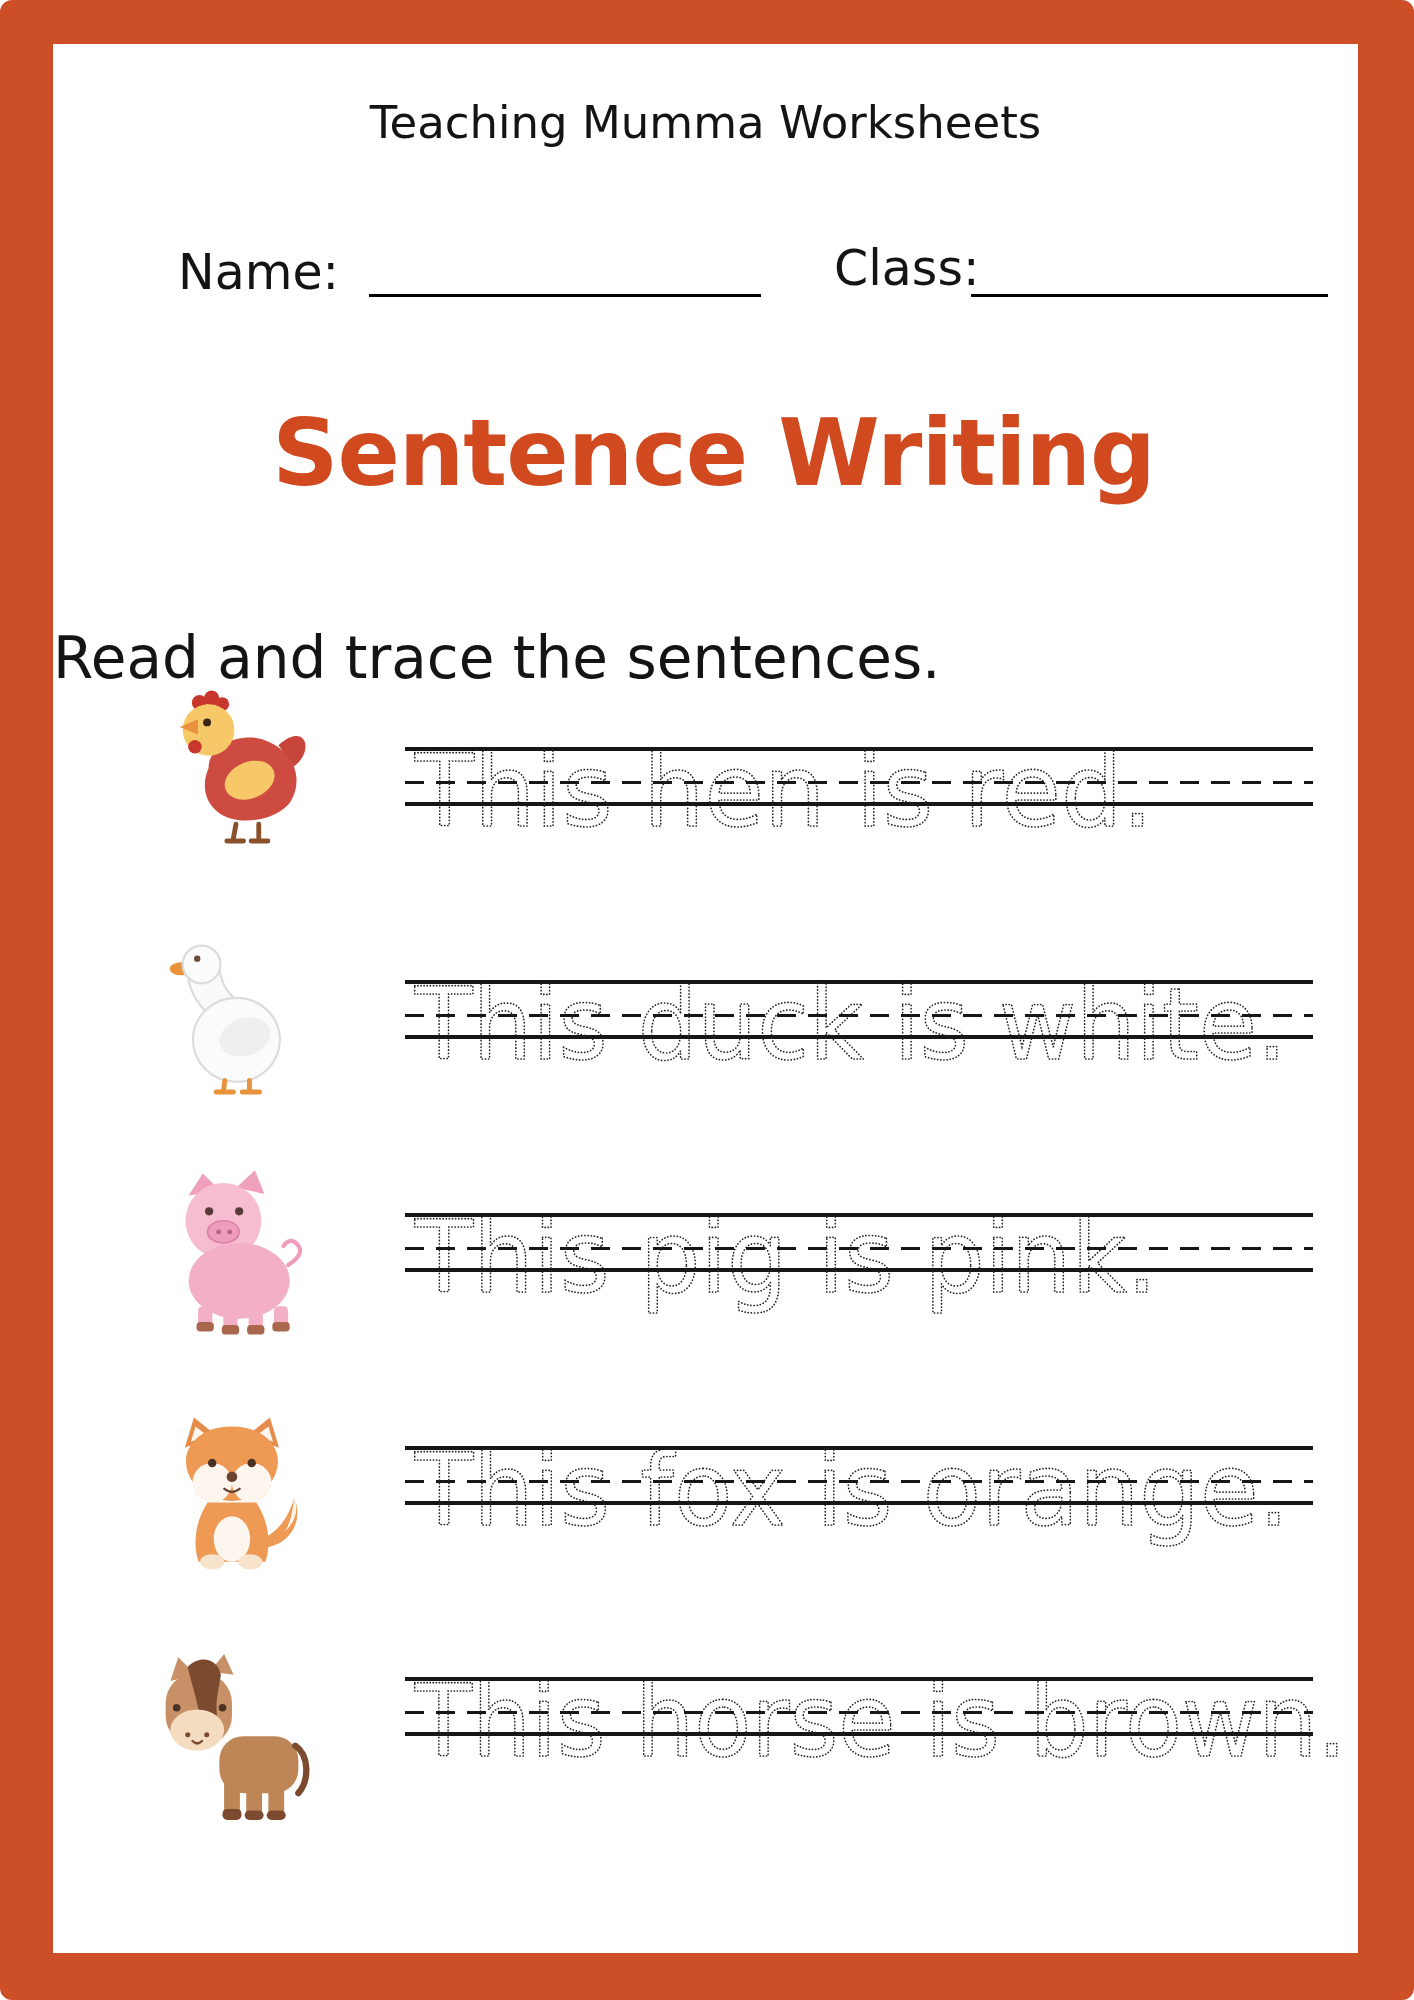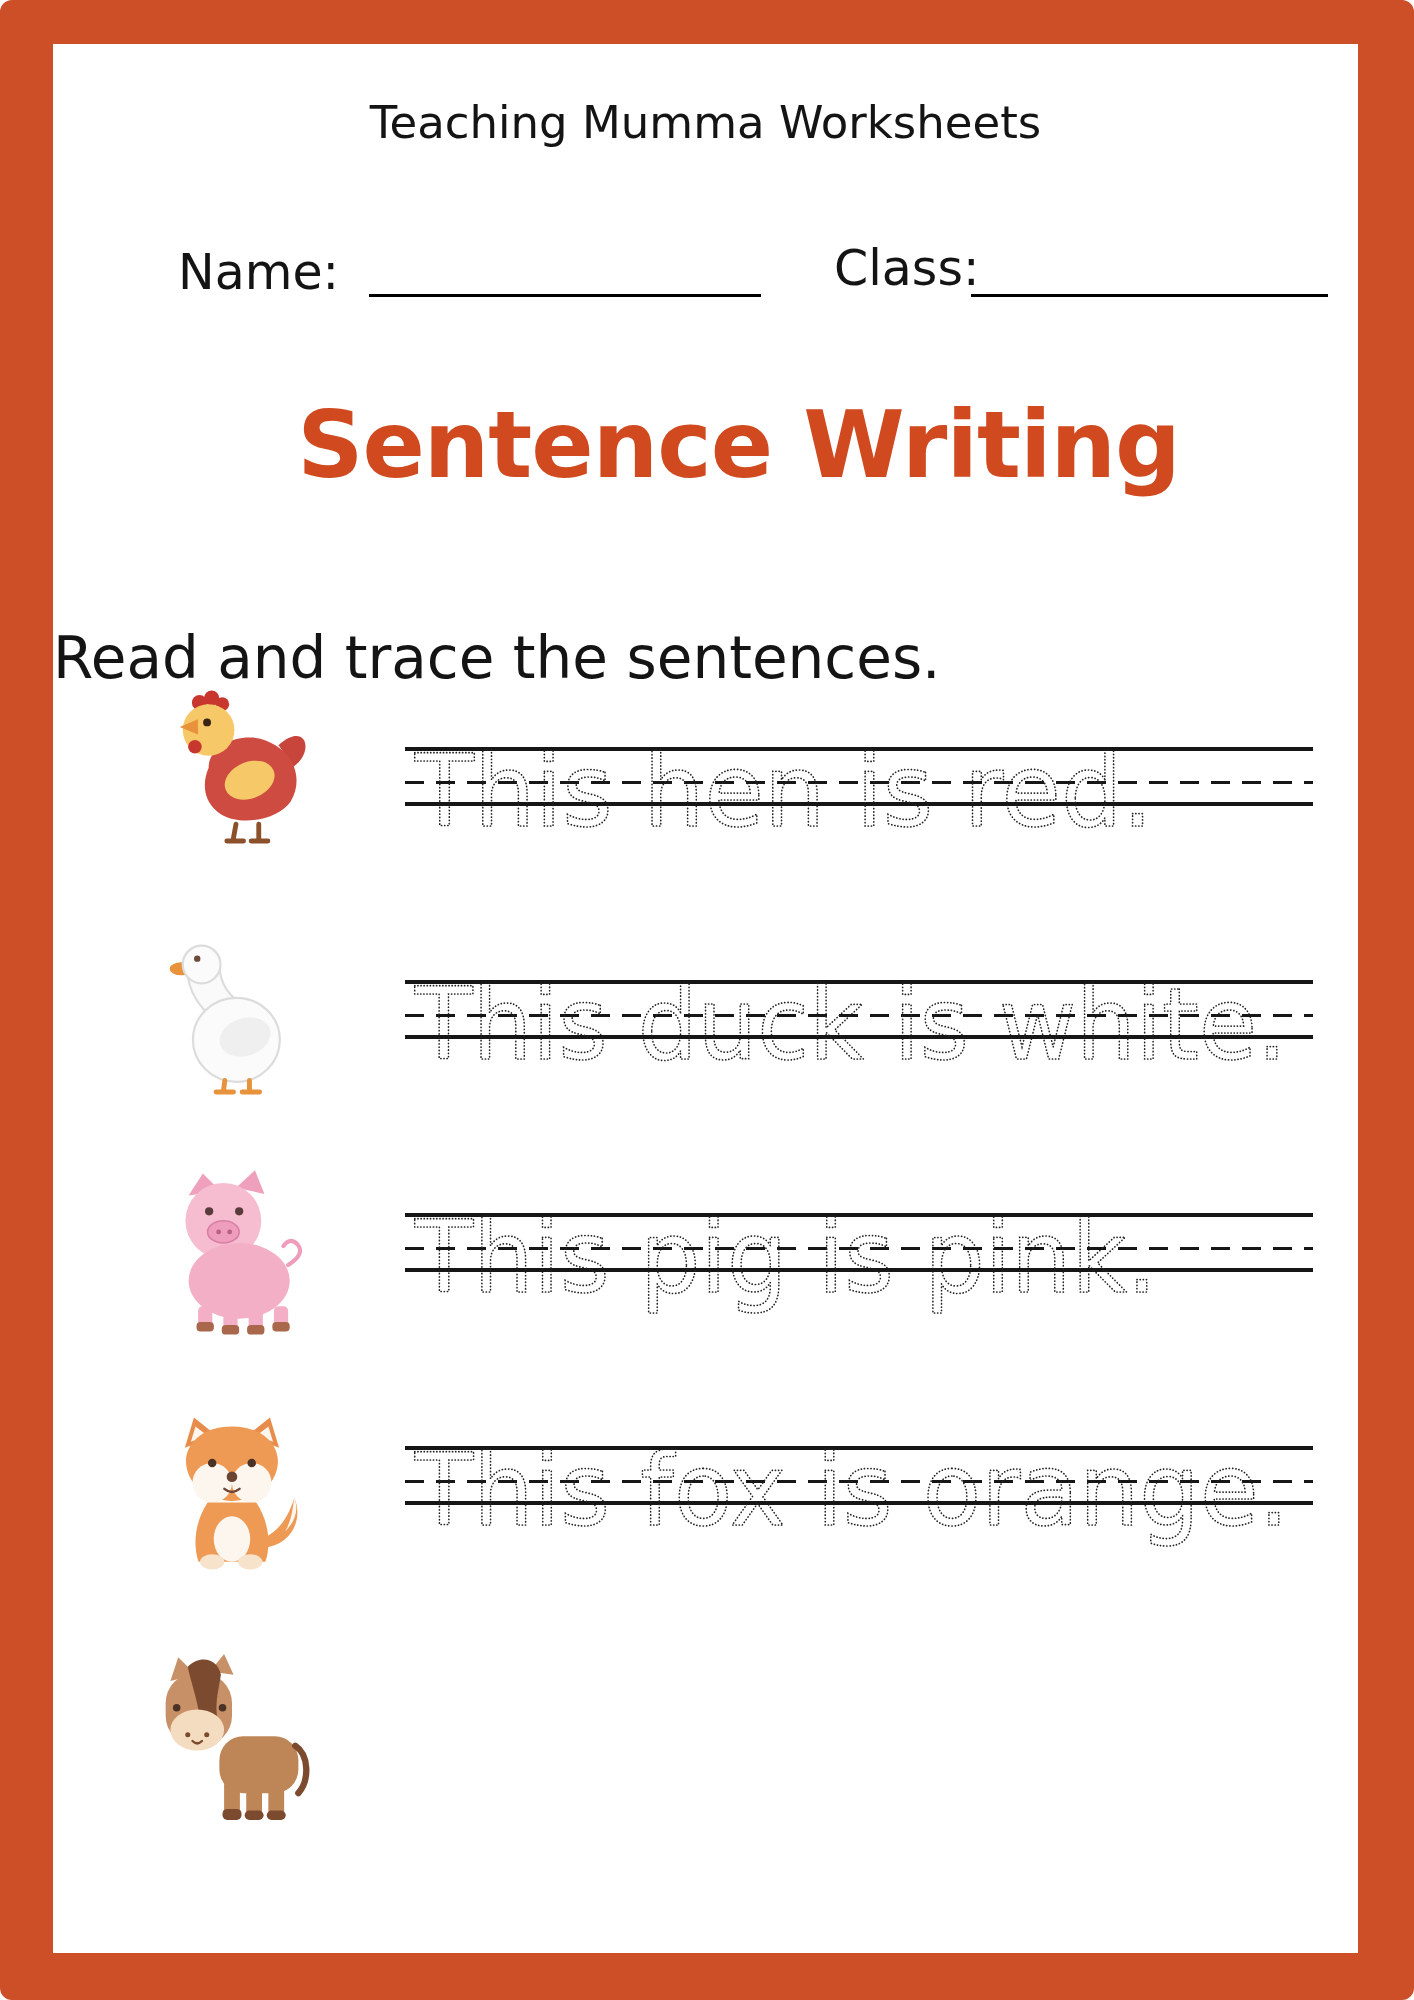--- a/index.html
+++ b/index.html
@@ -9,22 +9,22 @@
         border-color:var(--border,#CC4F28);
         border-width:44px 56px 47px 53px;box-sizing:border-box;background:#fff;border-radius:12px;}
   .brand{position:absolute;top:52px;left:0;width:100%;text-align:center;
          font-size:45px;font-weight:500;letter-spacing:0;}
   .field-label{position:absolute;font-size:49px;font-weight:500;}
   .name-label{left:125px;top:200px;}
   .class-label{left:781px;top:196px;}
   .field-line{position:absolute;height:46px;border-bottom:3.5px solid #000;top:204px;}
   .name-line{left:316px;width:392px;}
   .class-line{left:918px;width:357px;}
-  .title{position:absolute;top:348px;left:0;width:100%;margin:0;text-align:center;
-         font-size:92px;font-weight:bold;letter-spacing:-1px;color:var(--title,#D0491F);padding-left:33px;}
+  .title{position:absolute;top:348px;left:0;width:100%;margin:8px;text-align:center;
+         font-size:92px;font-weight:bold;letter-spacing:-1px;color:var(--title,#D0491F);}
   .instruction{position:absolute;top:580px;left:0;width:100%;text-align:left;
          font-size:58px;font-weight:500;}
   .animal{position:absolute;}
   .guide{position:absolute;left:352px;width:908px;height:59px;box-sizing:border-box;
          border-top:4.5px solid #161616;border-bottom:4.5px solid #161616;}
   .mid{position:absolute;left:0;right:0;top:30px;height:3px;
        background:repeating-linear-gradient(90deg,#161616 0 19px,transparent 19px 31px);}
   .trace{position:absolute;left:0;top:-18px;overflow:visible;}
   .trace text{font-family:"DejaVu Sans",sans-serif;font-size:100px;fill:none;
        stroke:var(--trace,#222222);stroke-width:1.7px;
@@ -147,14 +147,20 @@
       <circle cx="44" cy="34" r="2.4" fill="#4A3226"></circle>
     <rect x="42" y="52" width="50" height="36" rx="15" fill="#BE8657"></rect>
     <path d="M90 58 C99 64 99 80 92 88" stroke="#7C4A2E" stroke-width="4" fill="none" stroke-linecap="round"></path>
     <rect x="45" y="80" width="10" height="24" rx="3" fill="#BE8657"></rect>
     <rect x="59" y="82" width="10" height="22" rx="3" fill="#BE8657"></rect>
     <rect x="73" y="82" width="10" height="22" rx="3" fill="#BE8657"></rect>
     <rect x="44" y="98" width="12" height="7" rx="3" fill="#7C4A2E"></rect>
     <rect x="58" y="99" width="12" height="6" rx="3" fill="#7C4A2E"></rect>
     <rect x="72" y="99" width="12" height="6" rx="3" fill="#7C4A2E"></rect>
   </svg>
+  <div class="guide" style="top:1633px">
+    <div class="mid"></div>
+    <svg class="trace" width="940" height="130" viewBox="0 0 940 130">
+      <text x="10" y="93" textLength="932" lengthAdjust="spacingAndGlyphs">This horse is brown.</text>
+    </svg>
+  </div>
 
 </div>
 
 </body></html>

